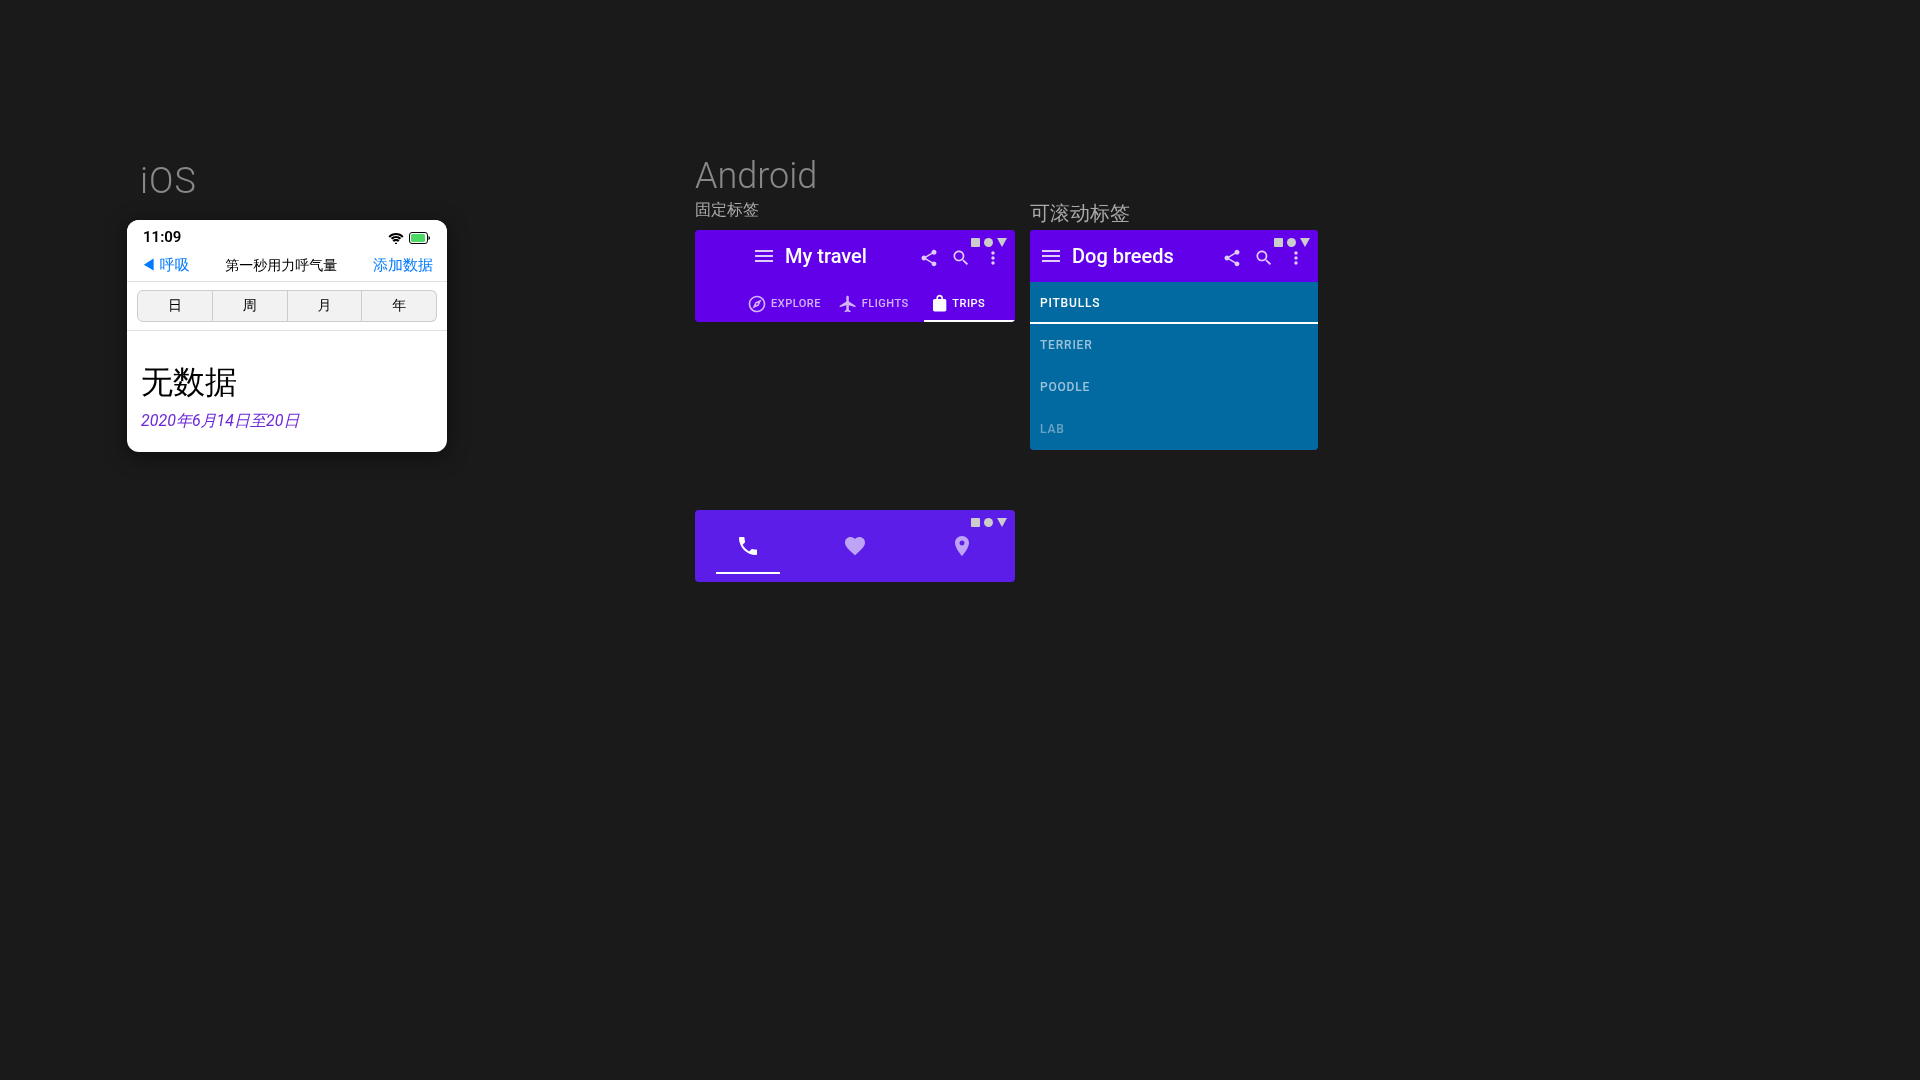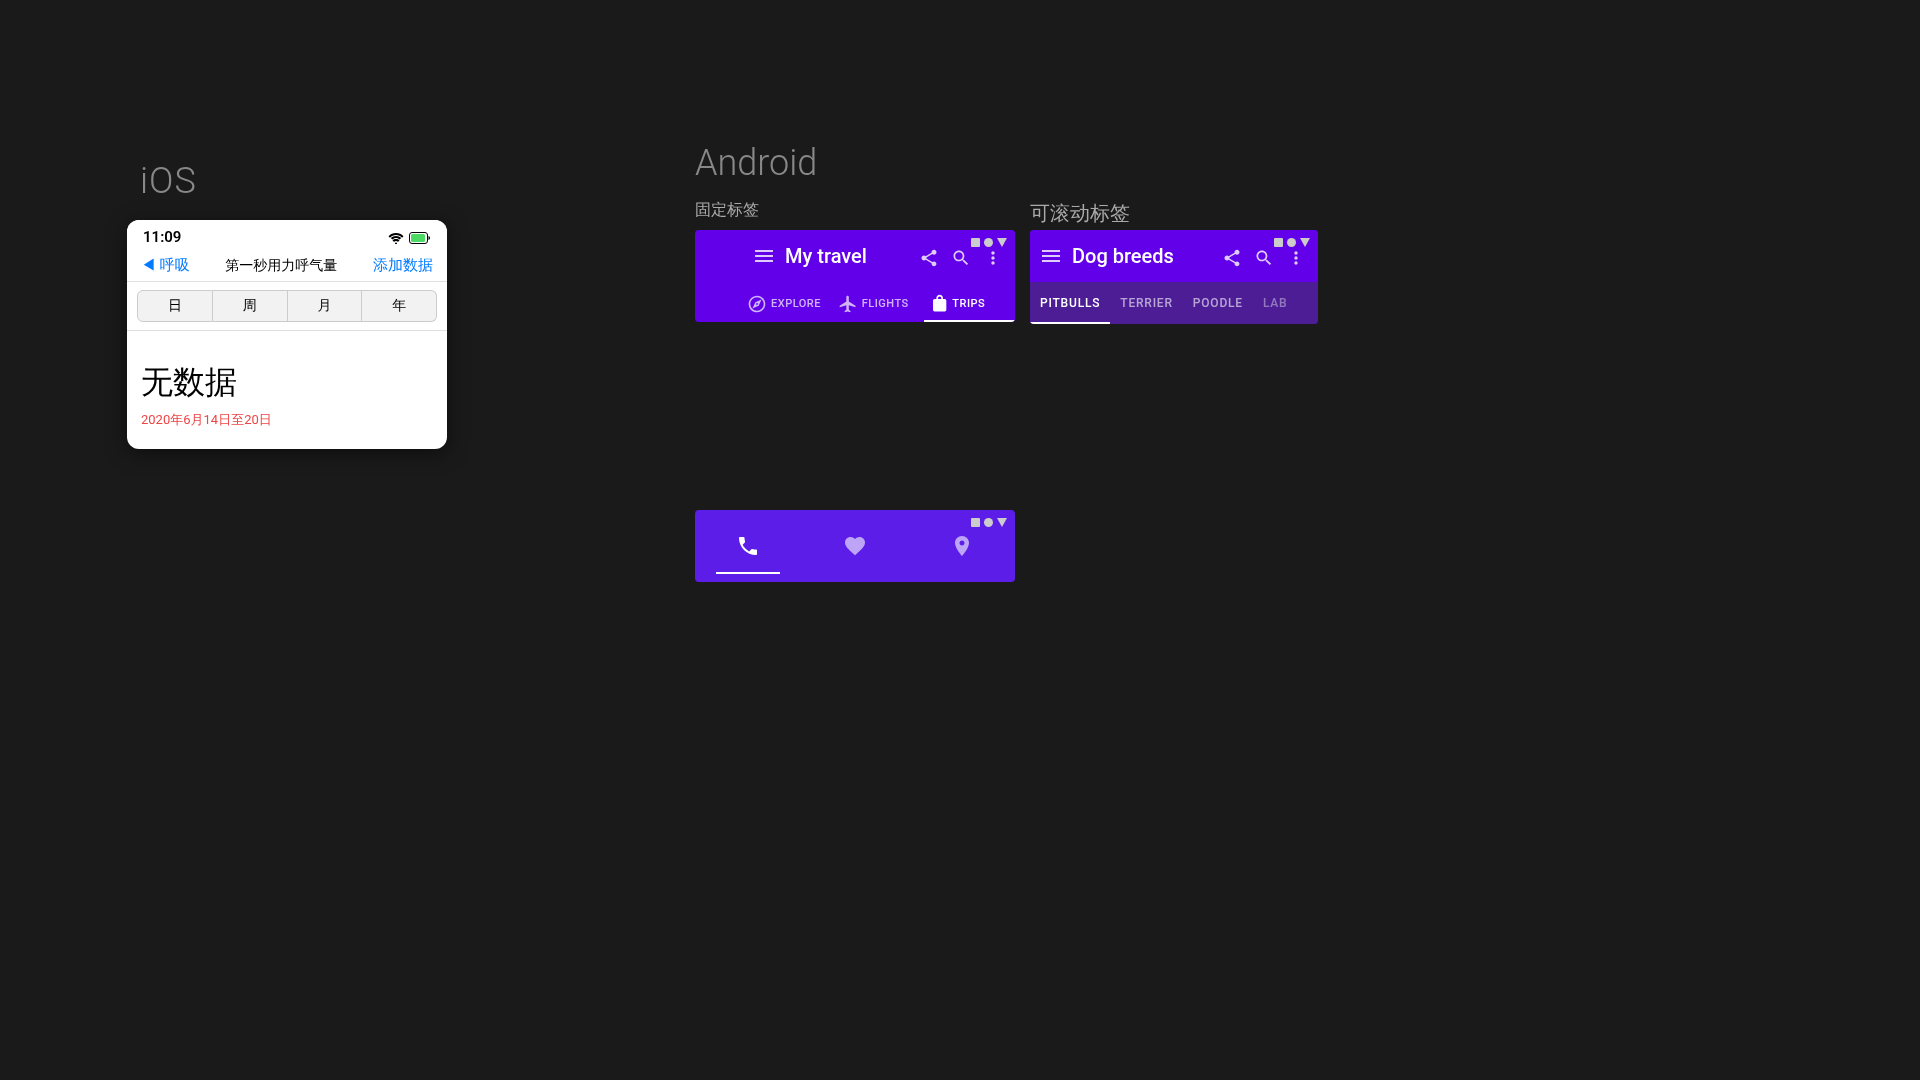--- a/index.html
+++ b/index.html
@@ -102,28 +102,29 @@
       padding: 30px 14px 20px;
       min-height: 100px;
     }
     .ios-no-data {
       font-size: 32px;
       font-weight: 400;
       color: #000;
       margin-bottom: 6px;
     }
     .ios-date-range {
-      font-size: 13px;
-      color: #ef4444;
+      font-size: 16px;
+      color: #6d28d9;
+      font-style: italic;
     }
 
     
     .android-label {
       position: absolute;
-      top: 142px;
+      top: 155px;
       left: 695px;
       color: #888;
       font-size: 36px;
       font-weight: 300;
     }
 
     .android-fixed-label {
       position: absolute;
       top: 200px;
       left: 695px;
@@ -316,22 +317,23 @@
     
     .card-dogbreeds {
       top: 230px;
       left: 1030px;
       width: 288px;
       background: #6200ea;
     }
 
     .breeds-tabs {
       display: flex;
-      background: #4c1d95;
+      background: #0369a1;
       overflow: hidden;
+      flex-direction: column;
     }
     .breeds-tab {
       padding: 14px 10px;
       color: rgba(255,255,255,0.6);
       font-size: 12px;
       font-weight: 500;
       letter-spacing: 0.8px;
       text-transform: uppercase;
       white-space: nowrap;
       position: relative;

